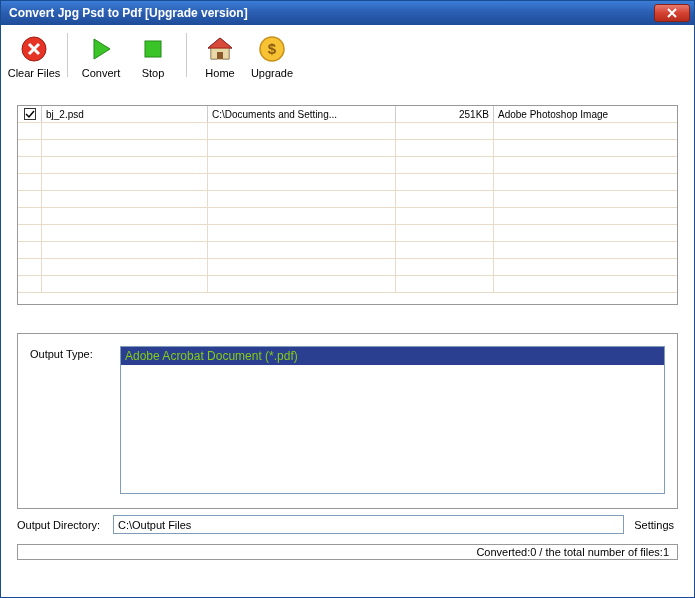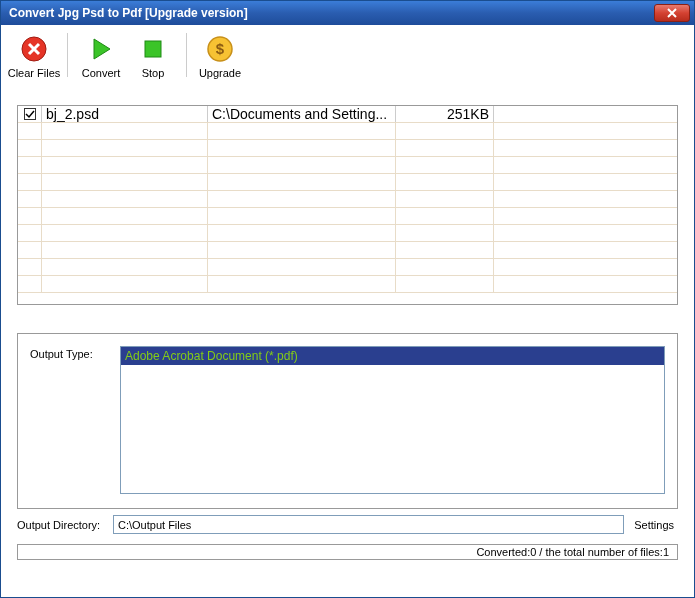--- a/index.html
+++ b/index.html
@@ -97,21 +97,21 @@
 }
 .grid-cell {
   padding: 0 4px;
   overflow: hidden;
   white-space: nowrap;
   text-overflow: ellipsis;
   border-right: 1px solid #e8dcc8;
   height: 100%;
   display: flex;
   align-items: center;
-  font-size: 14px;
+  font-size: 10px;
 }
 .grid-cell.check { width: 24px; justify-content: center; border-right: 1px solid #ccc; }
 .grid-cell.name { width: 166px; border-right: 1px solid #ccc; }
 .grid-cell.path { width: 188px; border-right: 1px solid #ccc; }
 .grid-cell.size { width: 98px; justify-content: flex-end; border-right: 1px solid #ccc; }
 .grid-cell.type { flex: 1; border-right: none; }
 .grid-empty-row { height: 17px; border-bottom: 1px solid #e8dcc8; display:flex;}
 .grid-empty-row .c1{width:24px;border-right:1px solid #e8dcc8}
 .grid-empty-row .c2{width:166px;border-right:1px solid #e8dcc8}
 .grid-empty-row .c3{width:188px;border-right:1px solid #e8dcc8}
@@ -223,20 +223,31 @@
       <div class="icon-slot">
         <svg width="24" height="24" viewBox="0 0 24 24">
             <rect x="4" y="4" width="16" height="16" fill="#3bc428" stroke="#1f8a14" stroke-width="1"></rect>
           </svg>
       </div>
       <span class="label">Stop</span>
     </div>
     <div class="tb-sep"></div>
     <div class="tb-item">
       <div class="icon-slot">
+        <svg width="30" height="28" viewBox="0 0 30 28">
+            <path d="M15 3 L27 13 L24 13 L24 24 L18 24 L18 17 L12 17 L12 24 L6 24 L6 13 L3 13 Z" fill="#5b9fe8" stroke="#2a5fa0"></path>
+            <rect x="6" y="13" width="18" height="11" fill="#e8d8a8" stroke="#b89858"></rect>
+            <rect x="12" y="17" width="6" height="7" fill="#8a5a2a"></rect>
+            <path d="M15 3 L27 13 L3 13 Z" fill="#d84a3a" stroke="#a02818"></path>
+          </svg>
+      </div>
+      <span class="label">Home</span>
+    </div>
+    <div class="tb-item">
+      <div class="icon-slot">
         <svg width="28" height="28" viewBox="0 0 28 28">
             <circle cx="14" cy="14" r="12" fill="#f7c233" stroke="#c8901a" stroke-width="1.5"></circle>
             <text x="14" y="19" text-anchor="middle" font-size="15" font-weight="bold" fill="#8a5a12">$</text>
           </svg>
       </div>
       <span class="label">Upgrade</span>
     </div>
   </div>
 
   <div class="content">
@@ -245,20 +256,21 @@
         <div class="grid-cell check">
           <div class="chk">
             <svg viewBox="0 0 10 10">
                 <path d="M1 5 L4 8 L9 2" stroke="#000" stroke-width="1.5" fill="none"></path>
               </svg>
           </div>
         </div>
         <div class="grid-cell name">bj_2.psd</div>
         <div class="grid-cell path">C:\Documents and Setting...</div>
         <div class="grid-cell size">251KB</div>
+        <div class="grid-cell type">Adobe Photoshop Image</div>
       </div>
       <div class="grid-empty-row">
           <div class="c1"></div>
           <div class="c2"></div>
           <div class="c3"></div>
           <div class="c4"></div>
           <div class="c5"></div>
         </div>
       <div class="grid-empty-row">
           <div class="c1"></div>

